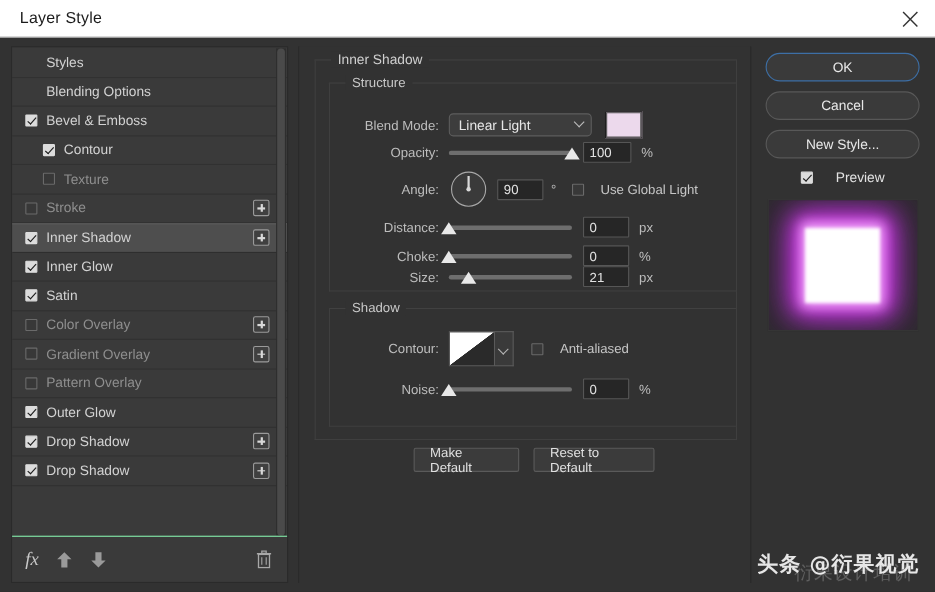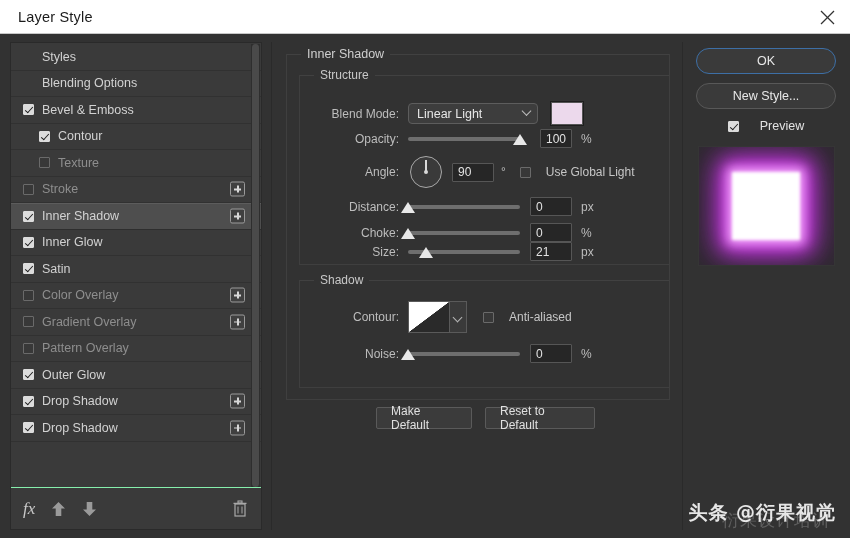--- a/index.html
+++ b/index.html
@@ -543,21 +543,21 @@
         </div>
         <div class="color-swatch" id="color-swatch" style="margin-left: 12px; background: rgb(236, 217, 236);"></div>
       </div>
 
       <div class="row" style="left:27px; top:87px;">
         <span class="row-label" style="width:100px;">Opacity:</span>
         <div class="slider" style="width:112px; margin-left:9px;">
           <div class="track"></div>
           <div class="thumb" id="opacity-thumb" style="left: 100%;"></div>
         </div>
-        <input class="field" style="width: 32px; margin-left: 20px;" value="100">
+        <input class="field" style="width: 44px; margin-left: 10px;" value="100">
         <span class="unit" style="margin-left:9px;">%</span>
       </div>
 
       <div class="row" style="left:27px; top:114px;">
         <span class="row-label" style="width:100px;">Angle:</span>
         <div class="dial" style="margin-left: 11px; transform: rotate(0deg);">
           <div class="needle" id="angle-needle"></div>
           <div class="hub"></div>
         </div>
         <input class="field" style="width: 42px; margin-left: 10px;" value="90">
@@ -628,20 +628,21 @@
 
       <div class="row" style="left:104px; top:365px; gap:13px;">
         <div class="pushbtn" style="width:96px;">Make Default</div>
         <div class="pushbtn" style="width:110px;">Reset to Default</div>
       </div>
 
     </div>
 
     <div class="rightcol">
       <div class="pillbtn primary">OK</div>
+      <div class="pillbtn">Cancel</div>
       <div class="pillbtn">New Style...</div>
       <label class="preview-chk">
         <span class="chk on"></span>
         <span>Preview</span>
       </label>
       <div class="preview-box">
         <div class="preview-glow"></div>
       </div>
     </div>
 

